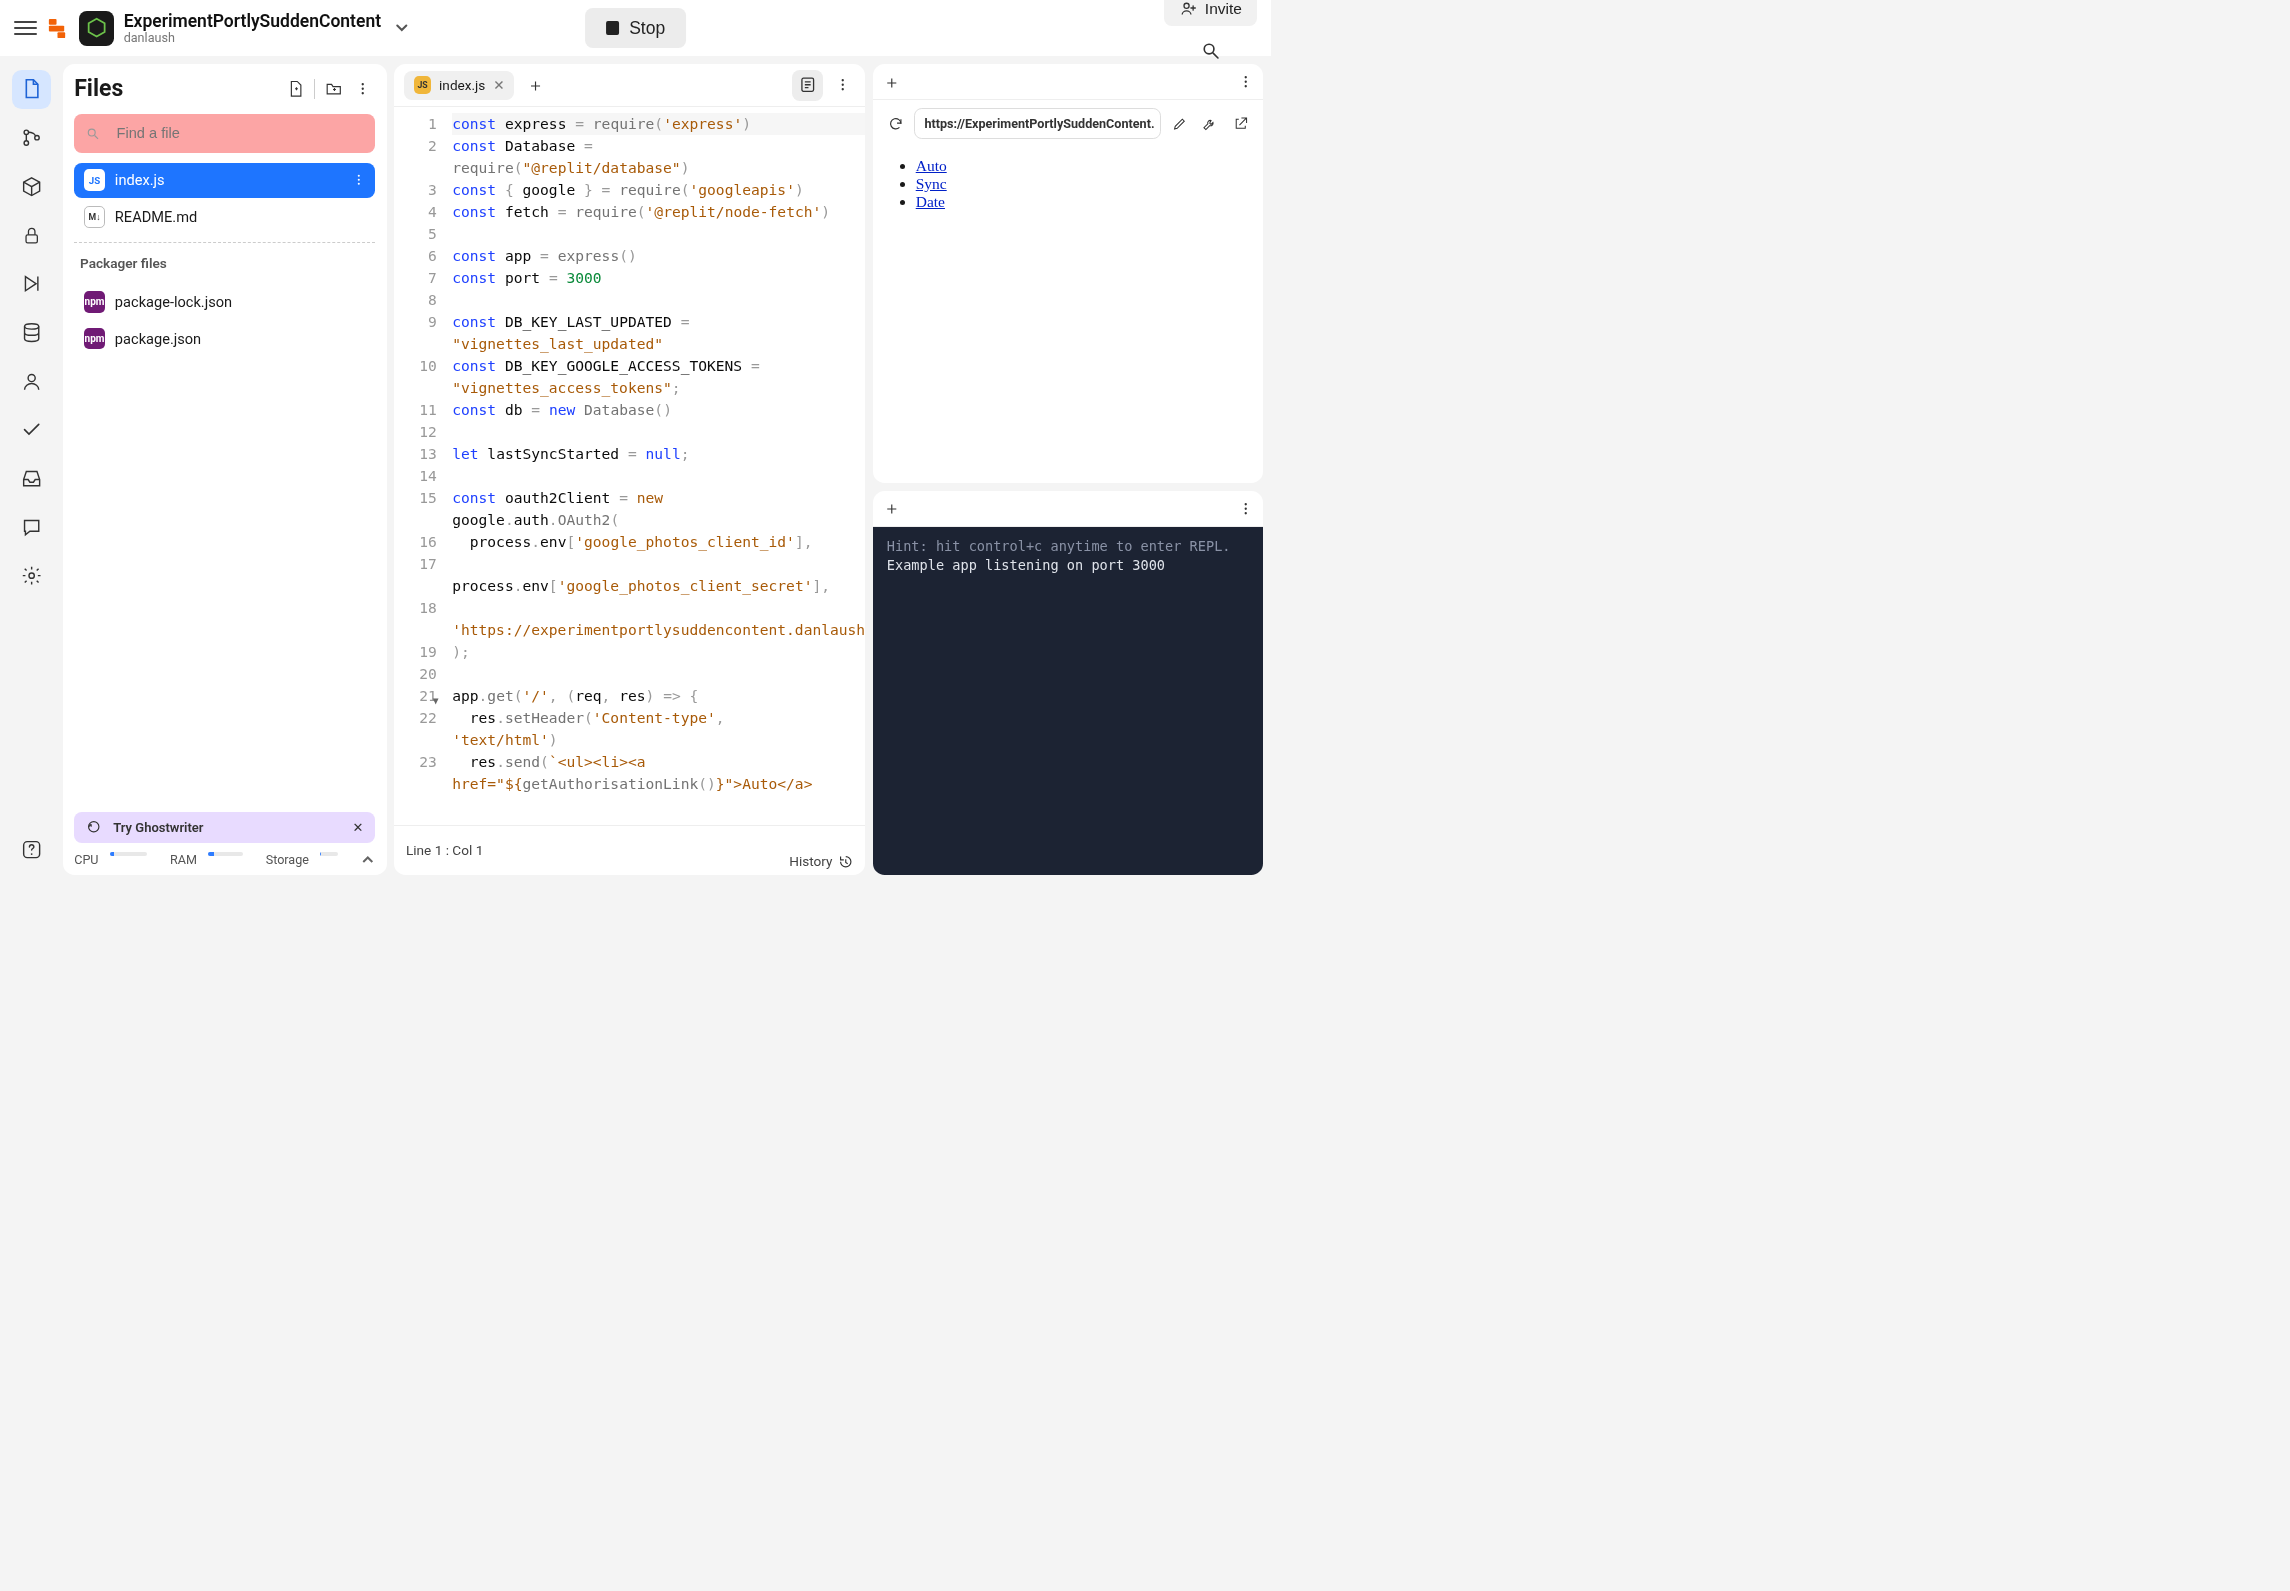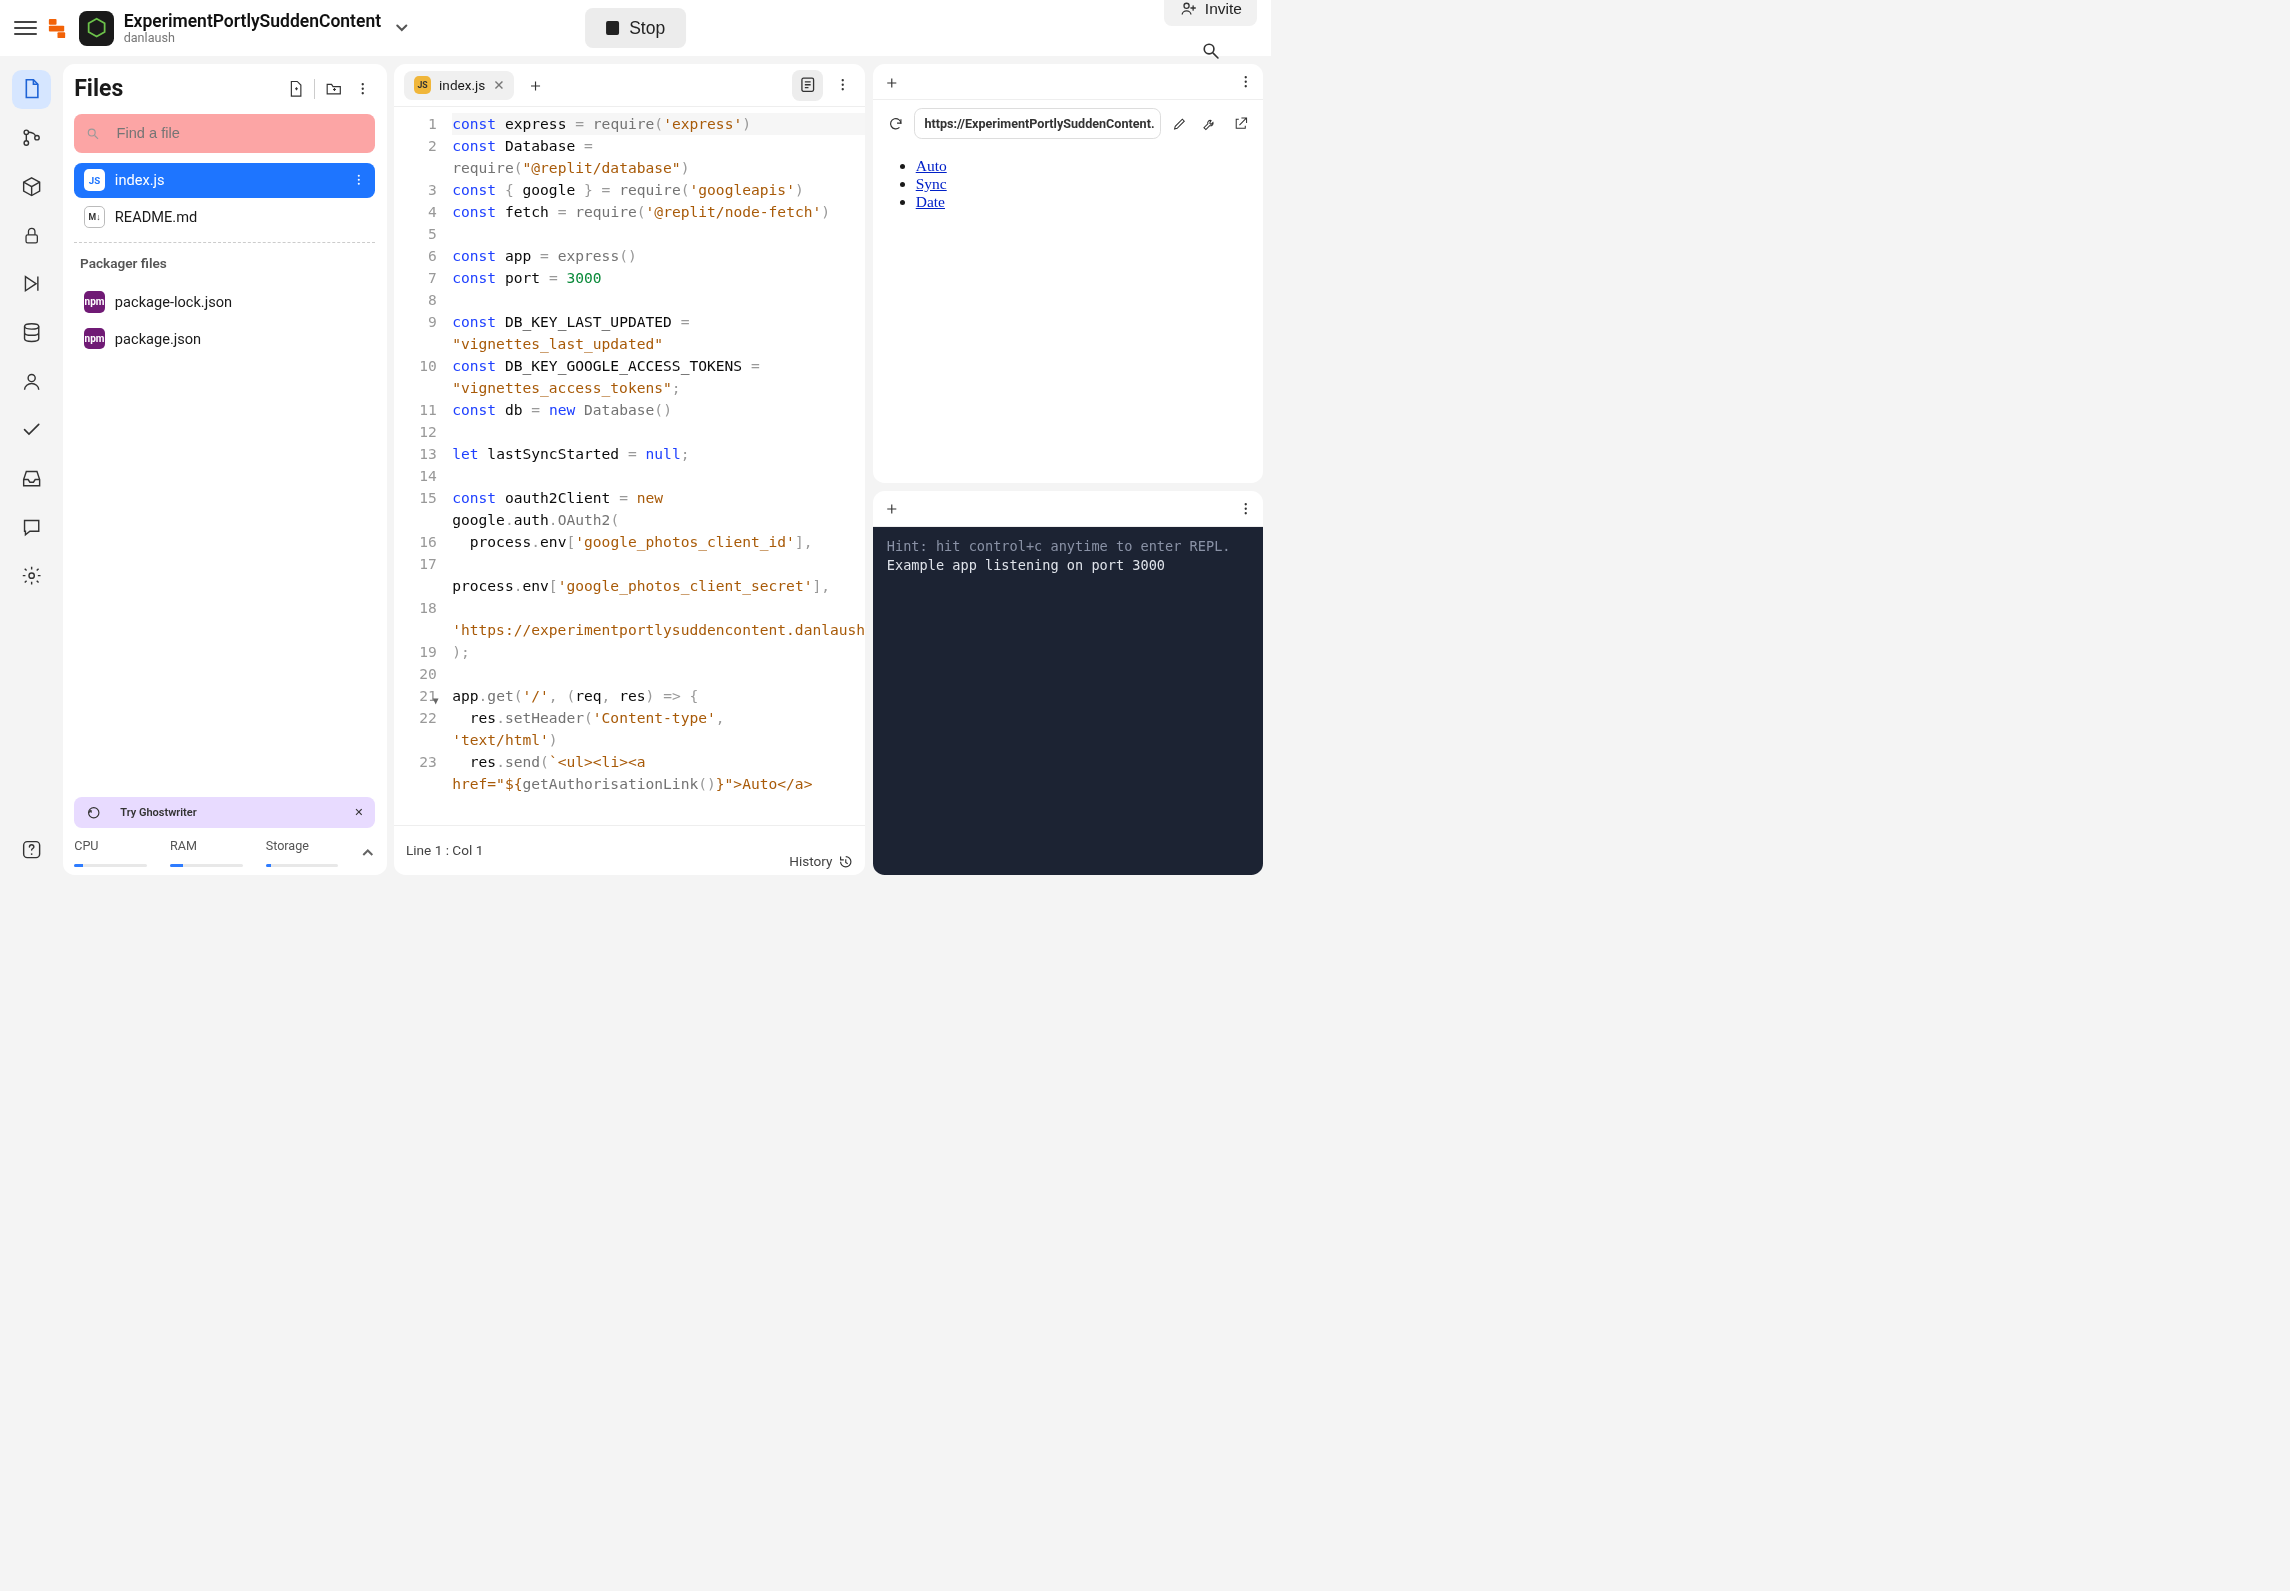--- a/index.html
+++ b/index.html
@@ -98,26 +98,26 @@
   .badge-js { background:#fff; color:#1e75ff; }
   .file-row:not(.active) .badge-js { background:#1e75ff; color:#fff; }
   .badge-md { background:#fff; color:#333; border:1px solid #bbb; font-size:8.7px; }
   .badge-npm { background:#701a75; color:#fff; font-size:10px; }
 
   .dashed-sep { border-top:1px dashed #ccc; margin:7.8px 0; }
   .section-label { font-size:13.6px; font-weight:600; color:#555; padding:3.9px 5.8px; }
 
   .ghost-banner {
     margin-top:auto; background:#e8dbff; border-radius:7.8px; padding:7.8px 11.6px;
-    display:flex; align-items:center; gap:19px; font-size:11px; font-weight:600; color:#333;
+    display:flex; align-items:center; gap:12px; font-size:13px; font-weight:600; color:#333;
   }
   .ghost-banner .close { margin-left:auto; cursor:pointer; font-weight:400; }
 
   .stats-row { display:flex; align-items:center; gap:23px; margin-top:9.7px; font-size:12.6px; color:#555; }
-  .stat { display:flex; flex-direction:column; gap:11px; width:78px; }
+  .stat { display:flex; flex-direction:row; gap:11px; width:78px; }
   .bar { width:100%; height:3.9px; background:#e8e8e8; border-radius:1.9px; overflow:hidden; }
   .bar > span { display:block; height:100%; background:#2e7cff; }
   .stats-caret { margin-left:auto; cursor:pointer; color:#666; }
 
   
   .editor-panel {
     flex:1; background:#fff; border-radius:11.6px; display:flex; flex-direction:column;
     overflow:hidden; min-width:0;
   }
   .tabs-row {

